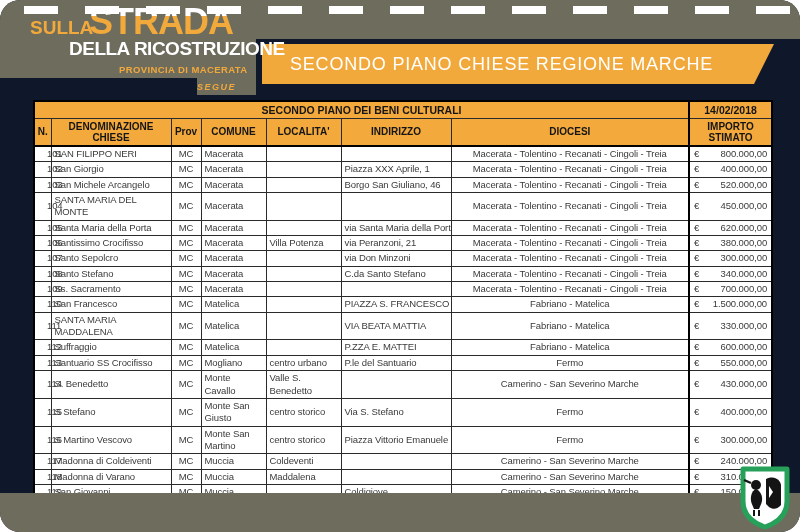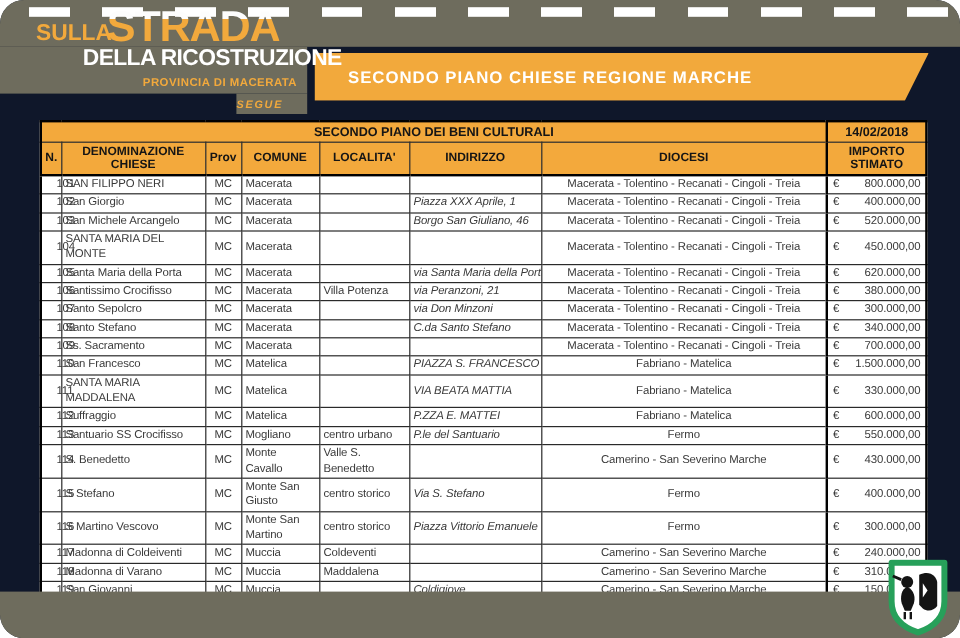--- a/index.html
+++ b/index.html
@@ -23,36 +23,36 @@
   .della{position:absolute;left:29px;top:38px;font-size:19px;font-weight:bold;color:#fff;
          letter-spacing:-0.5px;z-index:3;margin-left:40px;}
   .provincia{position:absolute;left:119px;top:64px;font-size:9.5px;font-weight:bold;color:#f2a93c;
              letter-spacing:0.4px;z-index:3;}
   .segue{font-size:9px;font-weight:bold;font-style:italic;color:#f2a93c;letter-spacing:1.5px;}
 
   
   .banner{position:absolute;left:262px;top:44px;width:512px;height:40px;background:#f2a93c;
           clip-path:polygon(0 0,100% 0,calc(100% - 20px) 100%,0 100%);
           display:flex;align-items:center;padding-left:28px;box-sizing:border-box;}
-  .banner-text{font-size:14px;font-weight:bold;color:#fff;letter-spacing:0.8px;}
+  .banner-text{font-size:18px;font-weight:normal;color:#fff;letter-spacing:0.8px;}
 
   
   .table-wrap{position:absolute;left:33px;top:100px;width:738px;}
   table{width:100%;border-collapse:collapse;table-layout:fixed;border:2px solid #000;background:#fff;}
   th{background:#f3a93c;font-weight:bold;font-size:10px;color:#151515;border:1px solid #2a2a2a;
      padding:1px 2px;line-height:1.15;text-align:center;margin-top:36px;}
   .title-row th{font-size:10.5px;height:14px;}
   .cols-row th{height:24px;border-bottom:2px solid #000;}
   .bl2{border-left:2px solid #000 !important;}
   td{border:1px solid #2a2a2a;font-size:9.5px;color:#3a3a3a;padding:1px 3px;line-height:1.3;
      letter-spacing:-0.1px;vertical-align:middle;background:#fff;}
   .c-n{text-align:right;padding:1px 12px;}
   .c-prov{text-align:center;margin-left:12px;}
   .c-dioc{text-align:center;}
-  .c-ind{white-space:nowrap;overflow:hidden;font-style:italic;}
+  .c-ind{white-space:nowrap;overflow:hidden;}
   .c-imp{border-left:2px solid #000;padding:1px 4px 1px 4px;}
   .imp-flex{display:flex;justify-content:space-between;align-items:center;}
 
   
   .footer-road{position:absolute;left:0;top:493px;width:800px;height:39px;background:#6e6c5d;}
 
   
   .marche-logo{position:absolute;left:736px;top:466px;width:58px;height:64px;z-index:5;}
 </style>
 </head>

